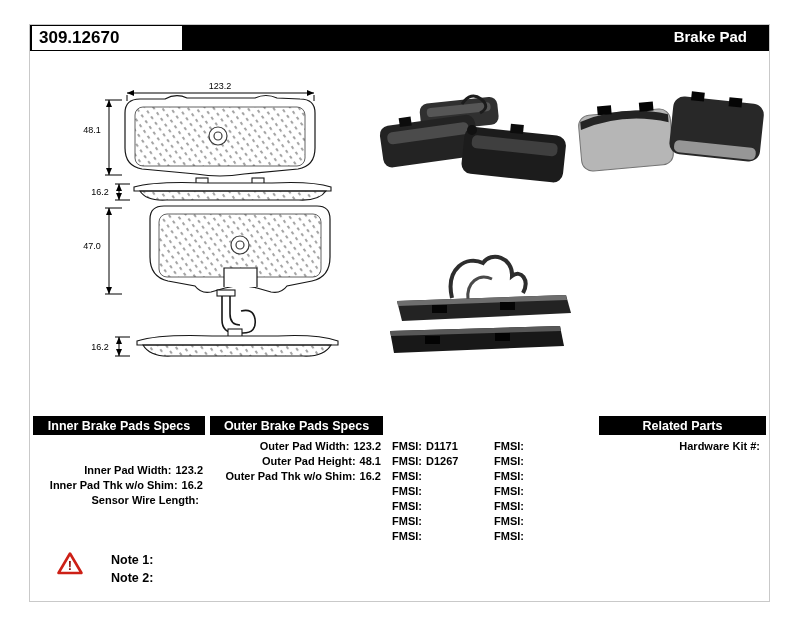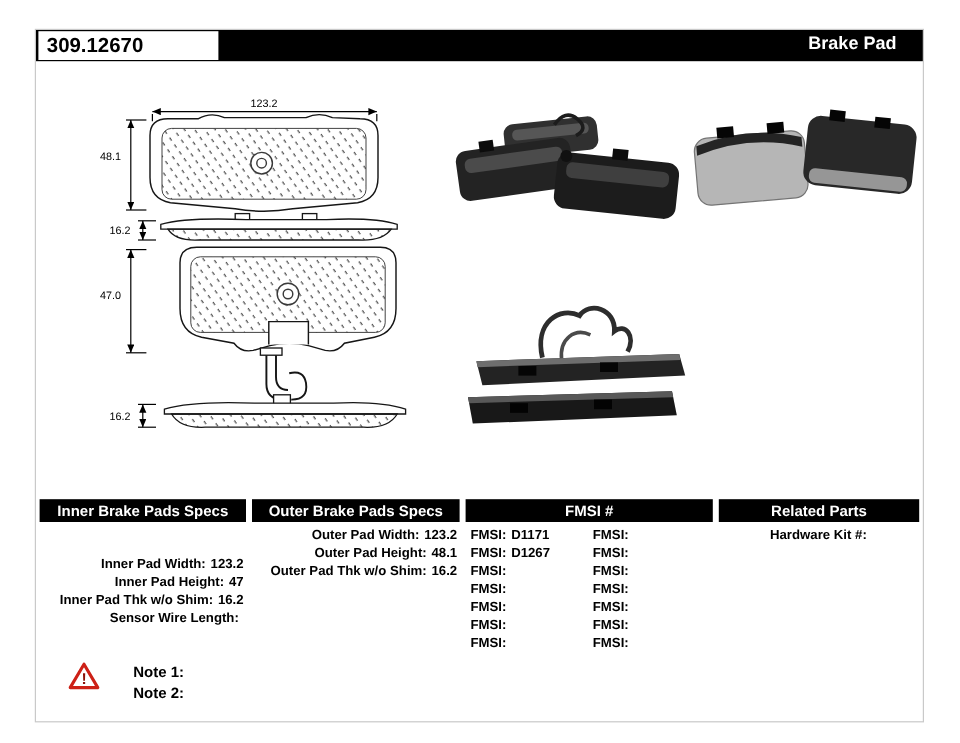--- a/index.html
+++ b/index.html
@@ -14,21 +14,21 @@
   .th { position:absolute; top:416px; height:19px; background:#000; color:#fff; font-weight:bold; font-size:12.5px; display:flex; align-items:center; justify-content:center; }
   .th-inner   { left:33px;  width:172px; }
   .th-outer   { left:210px; width:173px; }
   .th-fmsi    { left:388px; width:206px; }
   .th-related { left:599px; width:167px; }
   .spec-col { position:absolute; top:439px; font-size:11px; font-weight:bold; line-height:15px; color:#000; }
   .col-inner   { left:33px;  width:170px; text-align:right;margin-top:24px; }
   .col-outer   { left:210px; width:171px; text-align:right; }
   .col-fmsi1   { left:392px; width:98px;  text-align:left; }
   .col-fmsi2   { left:494px; width:98px;  text-align:left; }
-  .col-related { left:604px; width:160px; text-align:center; }
+  .col-related { left:604px; width:160px; text-align:right; }
   .val { margin-left:4px; }
   .warning { position:absolute; left:56px; top:551px; width:28px; height:25px; }
   .note { position:absolute; left:95px; font-size:12.5px; font-weight:bold; color:#000;padding-left:16px; }
   .note1 { top:553px; }
   .note2 { top:571px; }
 </style>
 </head>
 <body>
 
 <div class="page">
@@ -163,26 +163,24 @@
 
   <div class="frame"></div>
 
   <div class="header-bar">
     <div class="part-number-box">309.12670</div>
     <div class="product-title">Brake Pad</div>
   </div>
 
   <div class="th th-inner">Inner Brake Pads Specs</div>
   <div class="th th-outer">Outer Brake Pads Specs</div>
-  <div class="th th-fmsi">FMSI #</div>
   <div class="th th-related">Related Parts</div>
 
   <div class="spec-col col-inner">
     <div><span>Inner Pad Width:</span><span class="val">123.2</span></div>
-    <div><span>Inner Pad Height:</span><span class="val">47</span></div>
     <div><span>Inner Pad Thk w/o Shim:</span><span class="val">16.2</span></div>
     <div><span>Sensor Wire Length:</span><span class="val"></span></div>
   </div>
 
   <div class="spec-col col-outer">
     <div><span>Outer Pad Width:</span><span class="val">123.2</span></div>
     <div><span>Outer Pad Height:</span><span class="val">48.1</span></div>
     <div><span>Outer Pad Thk w/o Shim:</span><span class="val">16.2</span></div>
   </div>
 

